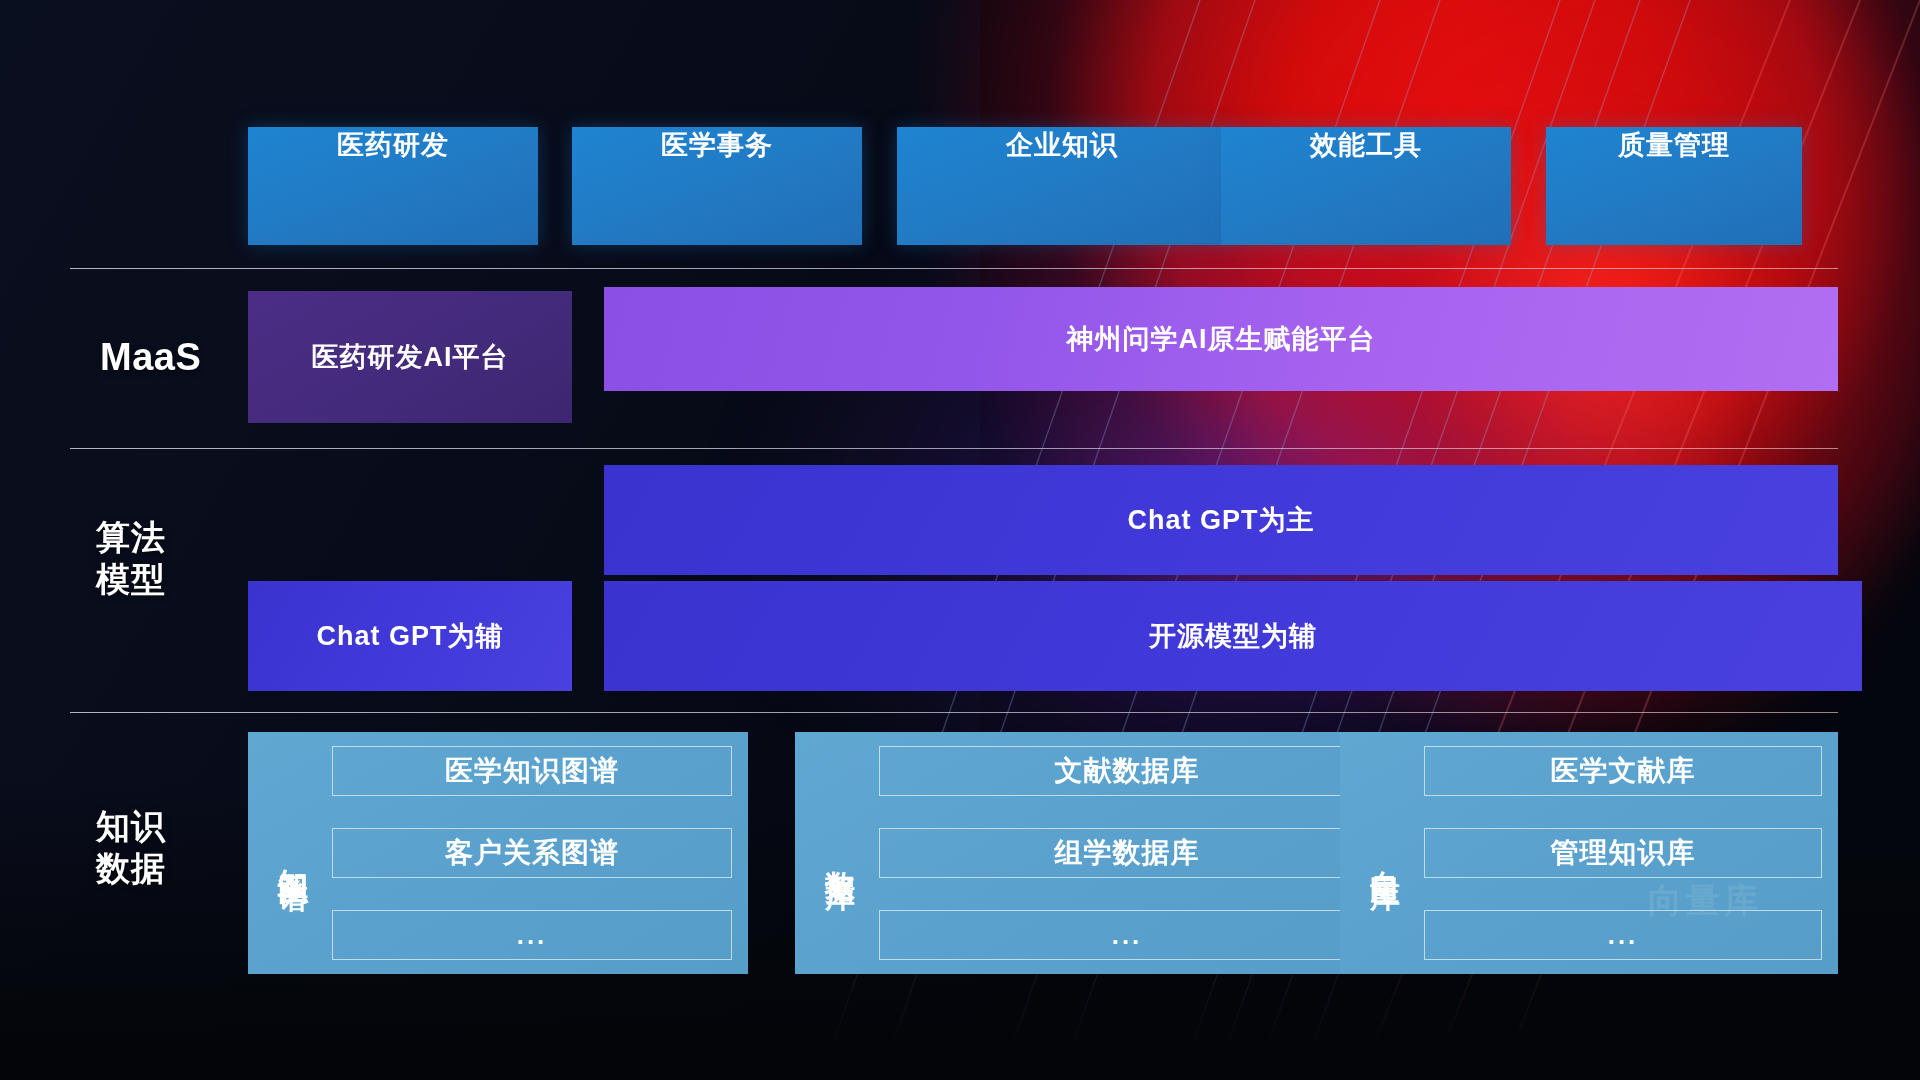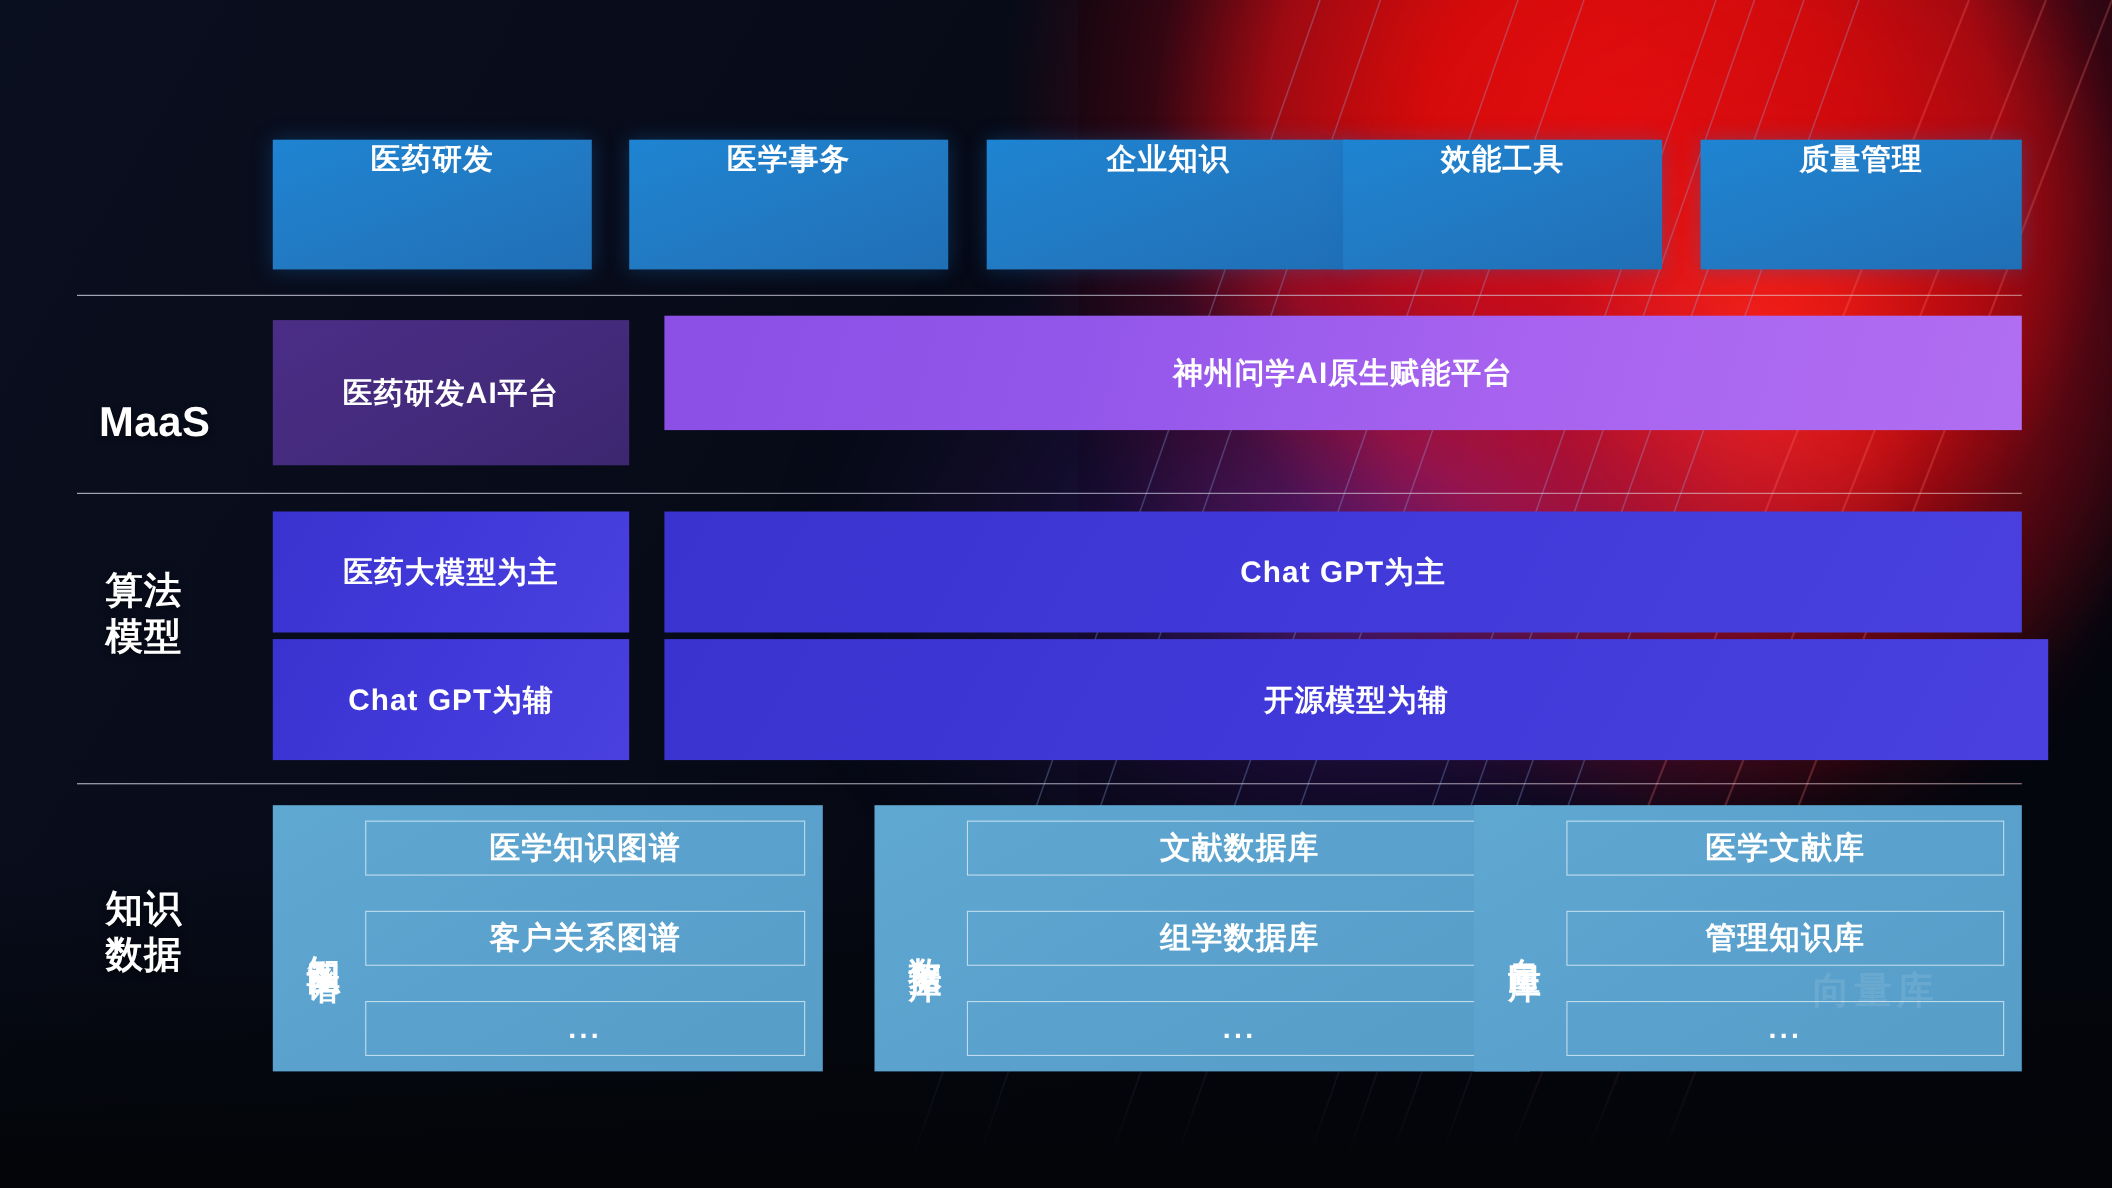--- a/index.html
+++ b/index.html
@@ -174,43 +174,40 @@
   </div>
   <div class="scn" style="left:572px; top:127px; width:290px;">
     <span>医学事务</span>
   </div>
   <div class="scn" style="left:897px; top:127px; width:330px;">
     <span>企业知识</span>
   </div>
   <div class="scn" style="left:1221px; top:127px; width:290px;">
     <span>效能工具</span>
   </div>
-  <div class="scn" style="left:1546px; top:127px; width:292px;">
+  <div class="scn" style="left:1546px; top:127px; width:256px;">
     <span>质量管理</span>
   </div>
 
   <div class="divider" style="top:268px;"></div>
 
-  <div class="row-label latin" style="left:90px; top:336px; width:160px;margin-top:27px;">MaaS</div>
+  <div class="row-label latin" style="left:100px; top:336px; width:160px;">MaaS</div>
 
   <div class="maas-left" style="left:248px; top:291px; width:324px; height:132px;">
     <span>医药研发AI平台</span>
   </div>
   <div class="maas-right" style="left:604px; top:287px; width:1234px; height:104px;">
     <span>神州问学AI原生赋能平台</span>
   </div>
 
   <div class="divider" style="top:448px;"></div>
 
   <div class="row-label" style="left:96px; top:516px; width:140px;">算法
 模型</div>
 
-  <div class="algo" style="left:248px; top:465px; width:324px; height:110px;">
-    <span>医药大模型为主</span>
-  </div>
   <div class="algo" style="left:248px; top:581px; width:324px; height:110px;">
     <span>Chat GPT为辅</span>
   </div>
 
   <div class="algo" style="left:604px; top:465px; width:1234px; height:110px;">
     <span>Chat GPT为主</span>
   </div>
   <div class="algo" style="left:604px; top:581px; width:1258px; height:110px;">
     <span>开源模型为辅</span>
   </div>

